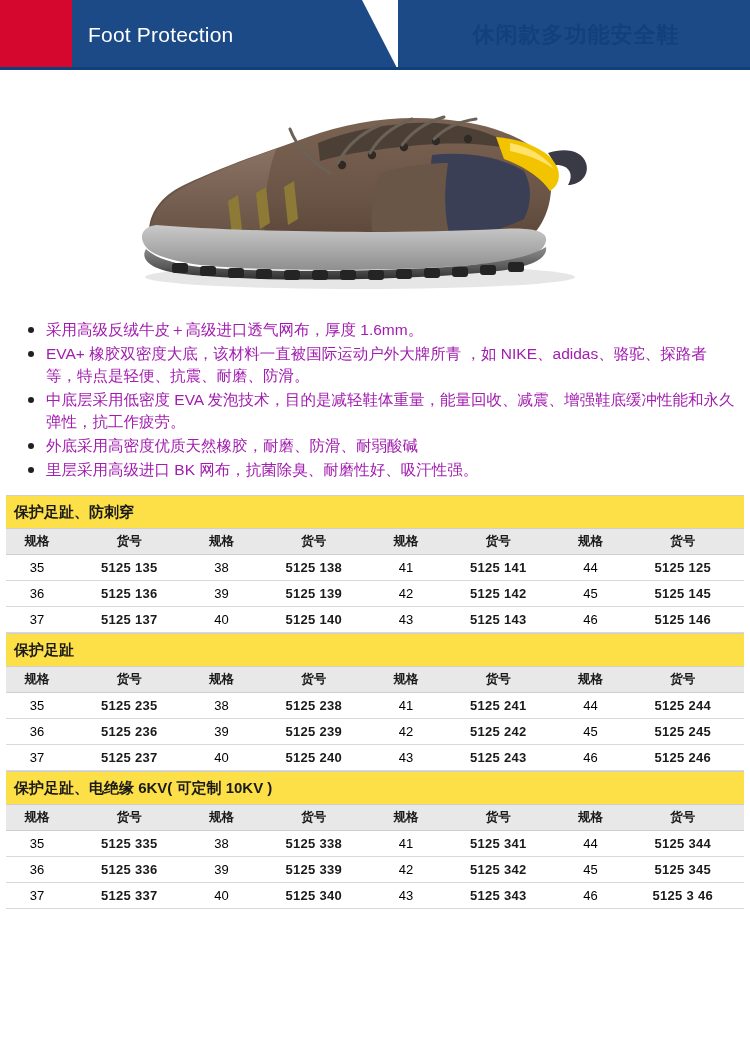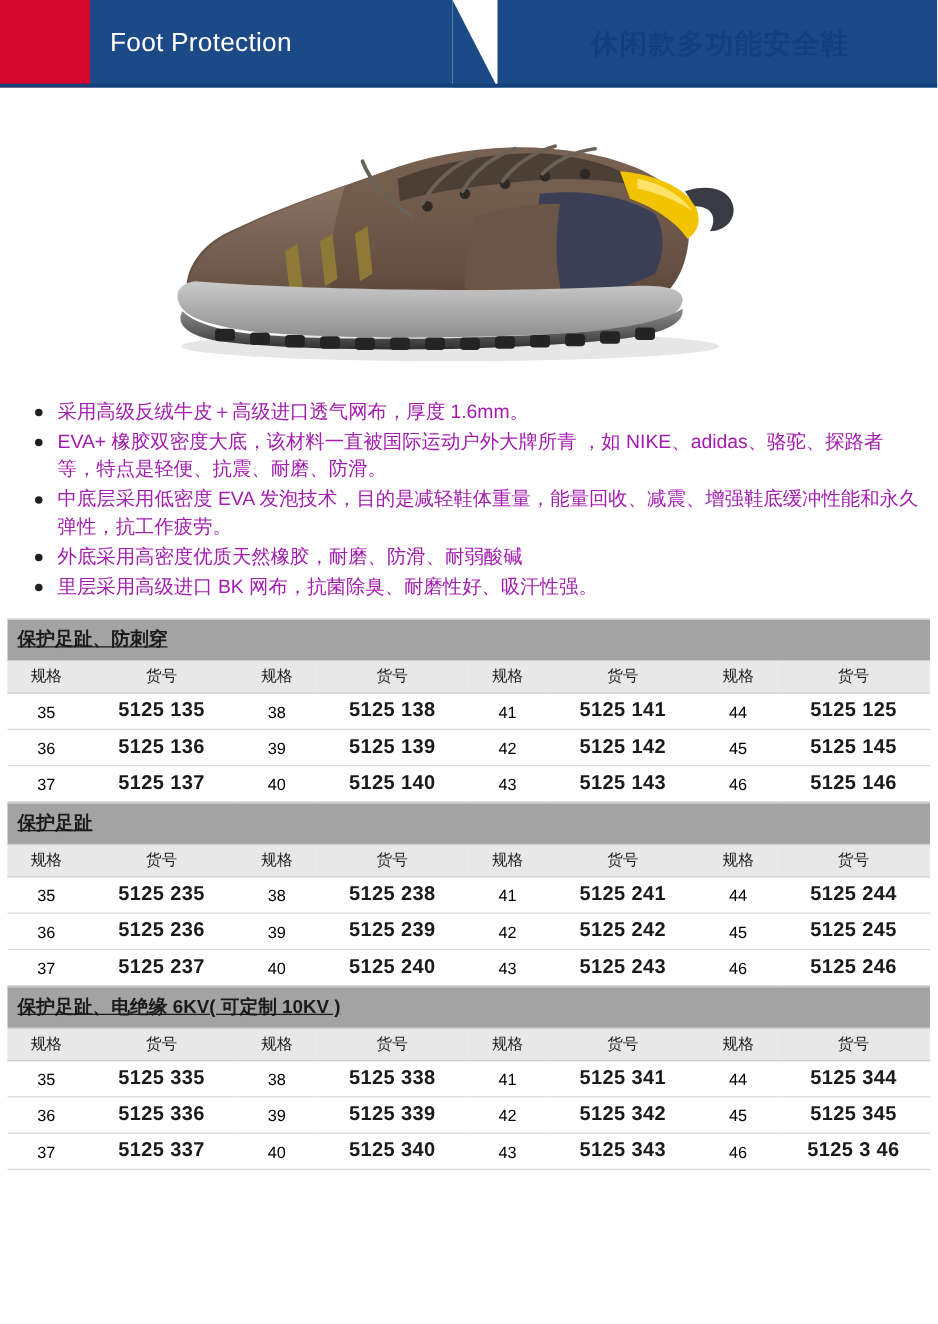--- a/index.html
+++ b/index.html
@@ -117,57 +117,56 @@
     border-radius: 50%;
   }
 
   
   .tables {
     margin-top: 14px;
     padding: 0 6px;
   }
   .tbl-block { margin-bottom: 0; }
   .tbl-title {
-    background: #a3a3a3;
+    background: #fde047;
     border-top: 1px solid #cfcfcf;
     border-bottom: 1px solid #cfcfcf;
     font-size: 15px;
     font-weight: bold;
     color: #1a1a1a;
     padding: 6px 8px 6px 8px;
     line-height: 20px;
-    text-decoration: underline;
   }
   table.spec {
     width: 100%;
     border-collapse: collapse;
     table-layout: fixed;
   }
   table.spec th, table.spec td {
     font-size: 13.5px;
     padding: 5px 4px;
     text-align: center;
     border-bottom: 1px solid #d9d9d9;
     color: #1a1a1a;
   }
   table.spec thead th {
     background: #e8e8e8;
-    font-weight: normal;
+    font-weight: bold;
     font-size: 12.5px;
     border-bottom: 1px solid #cfcfcf;
     padding: 4px 4px;
   }
   table.spec td.size {
     width: 62px;
     font-size: 13px;
     color: #000000;
   }
   table.spec td.code {
     font-weight: bold;
-    font-size: 16px;
+    font-size: 13px;
     letter-spacing: 0.3px;
   }
   table.spec th.size { width: 62px; }
 </style>
 </head>
 <body>
 
 <div class="page">
 
   <div class="header">

